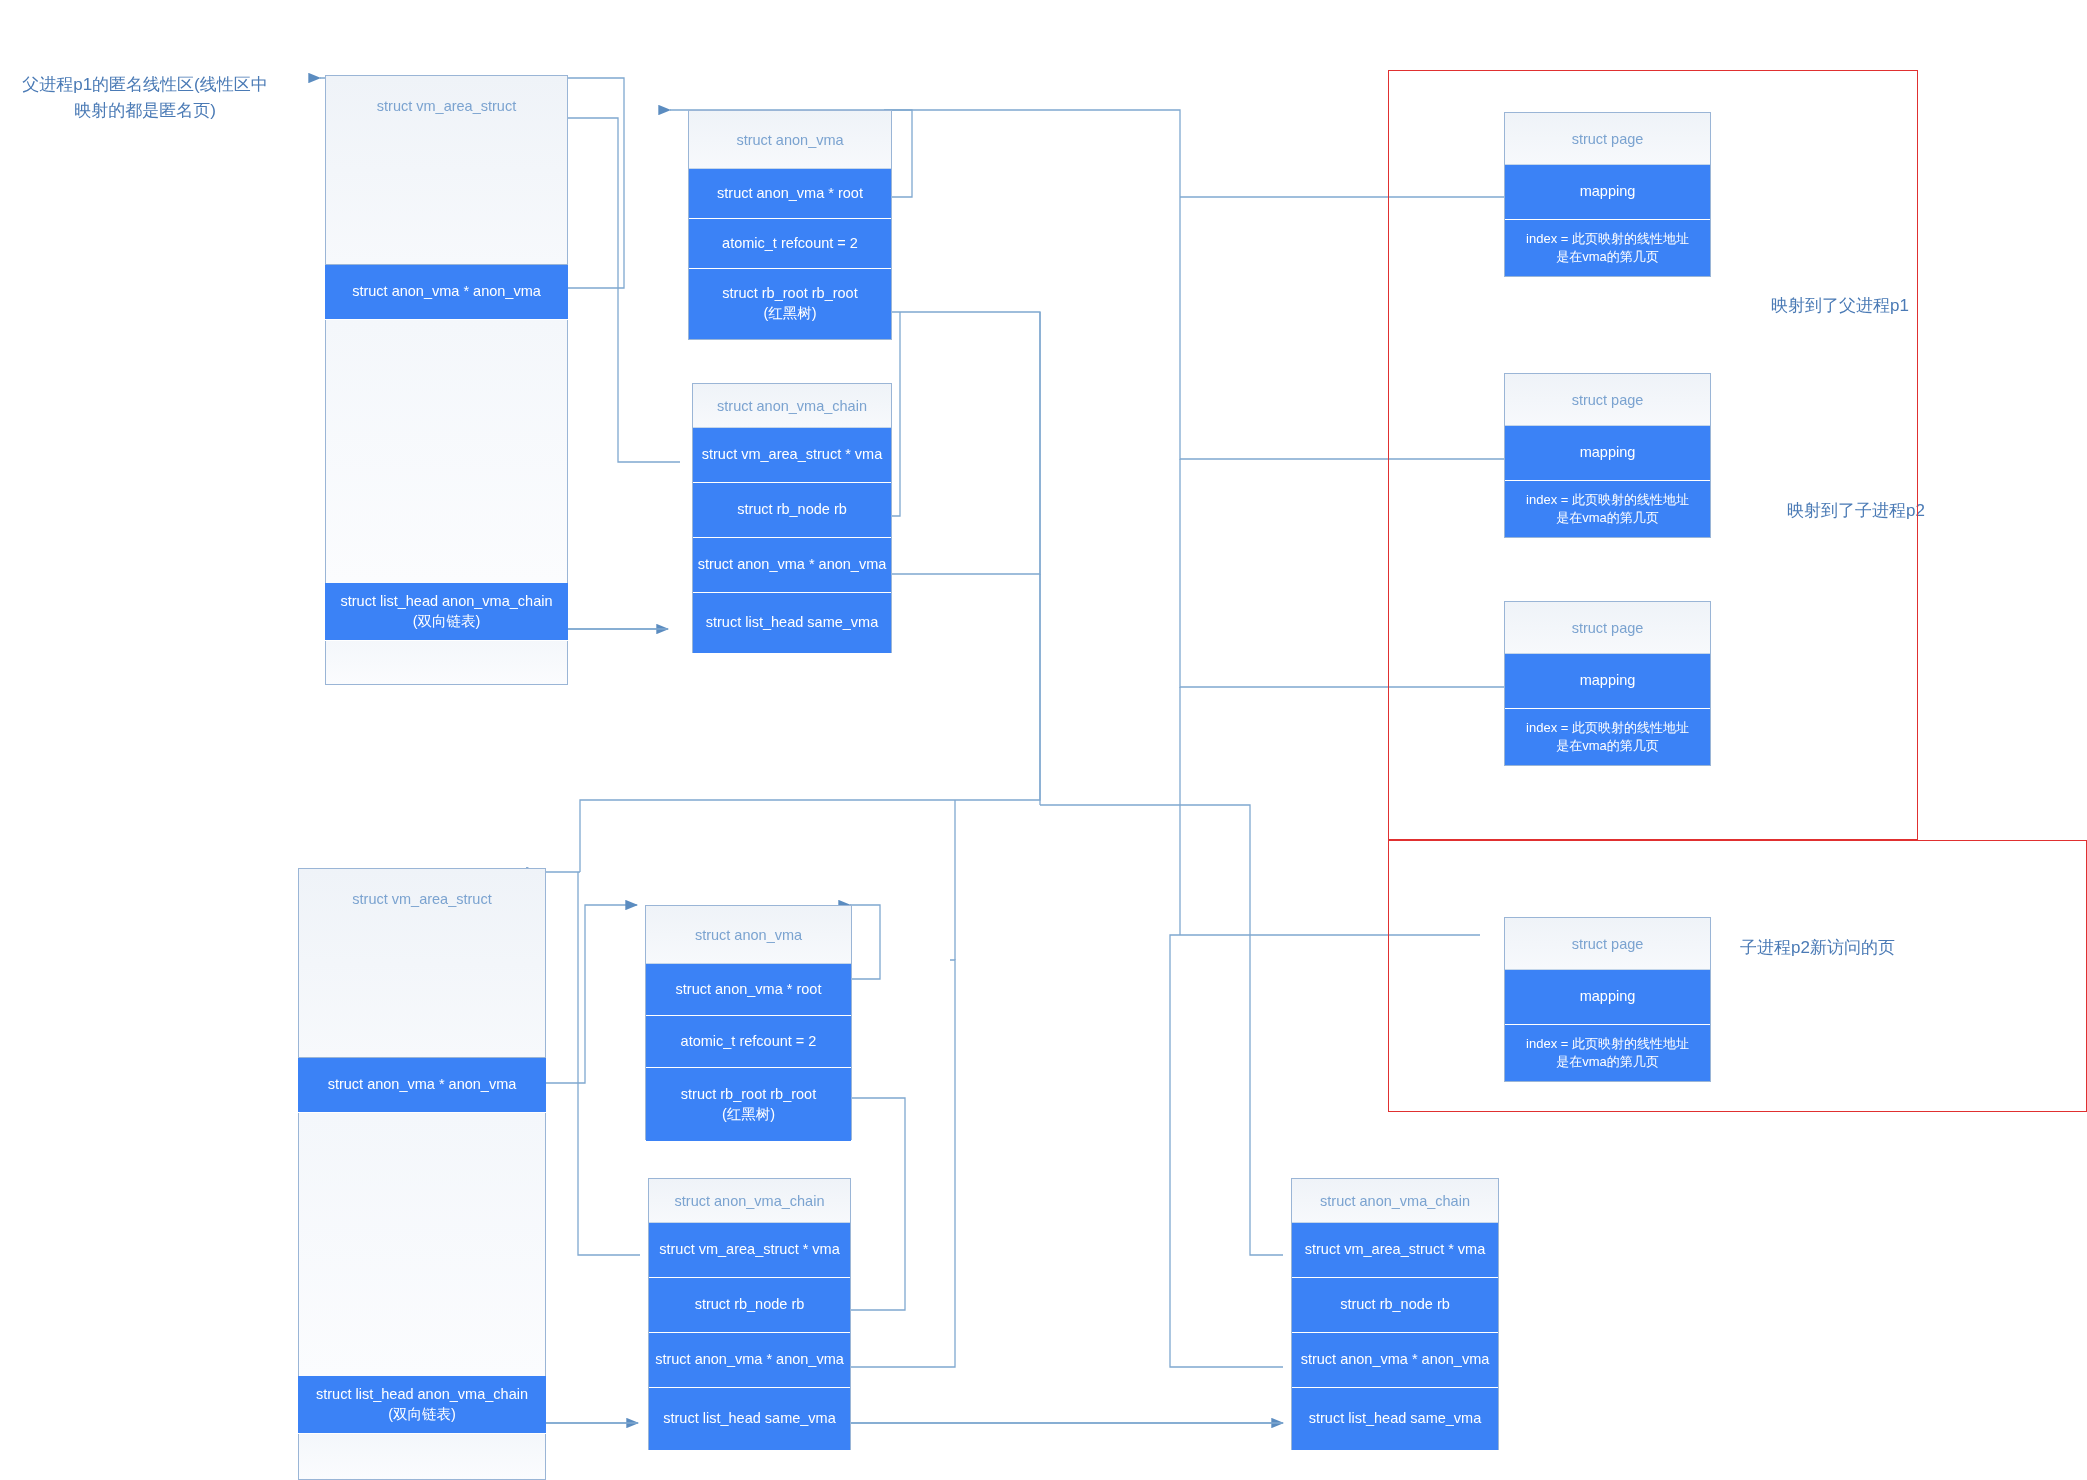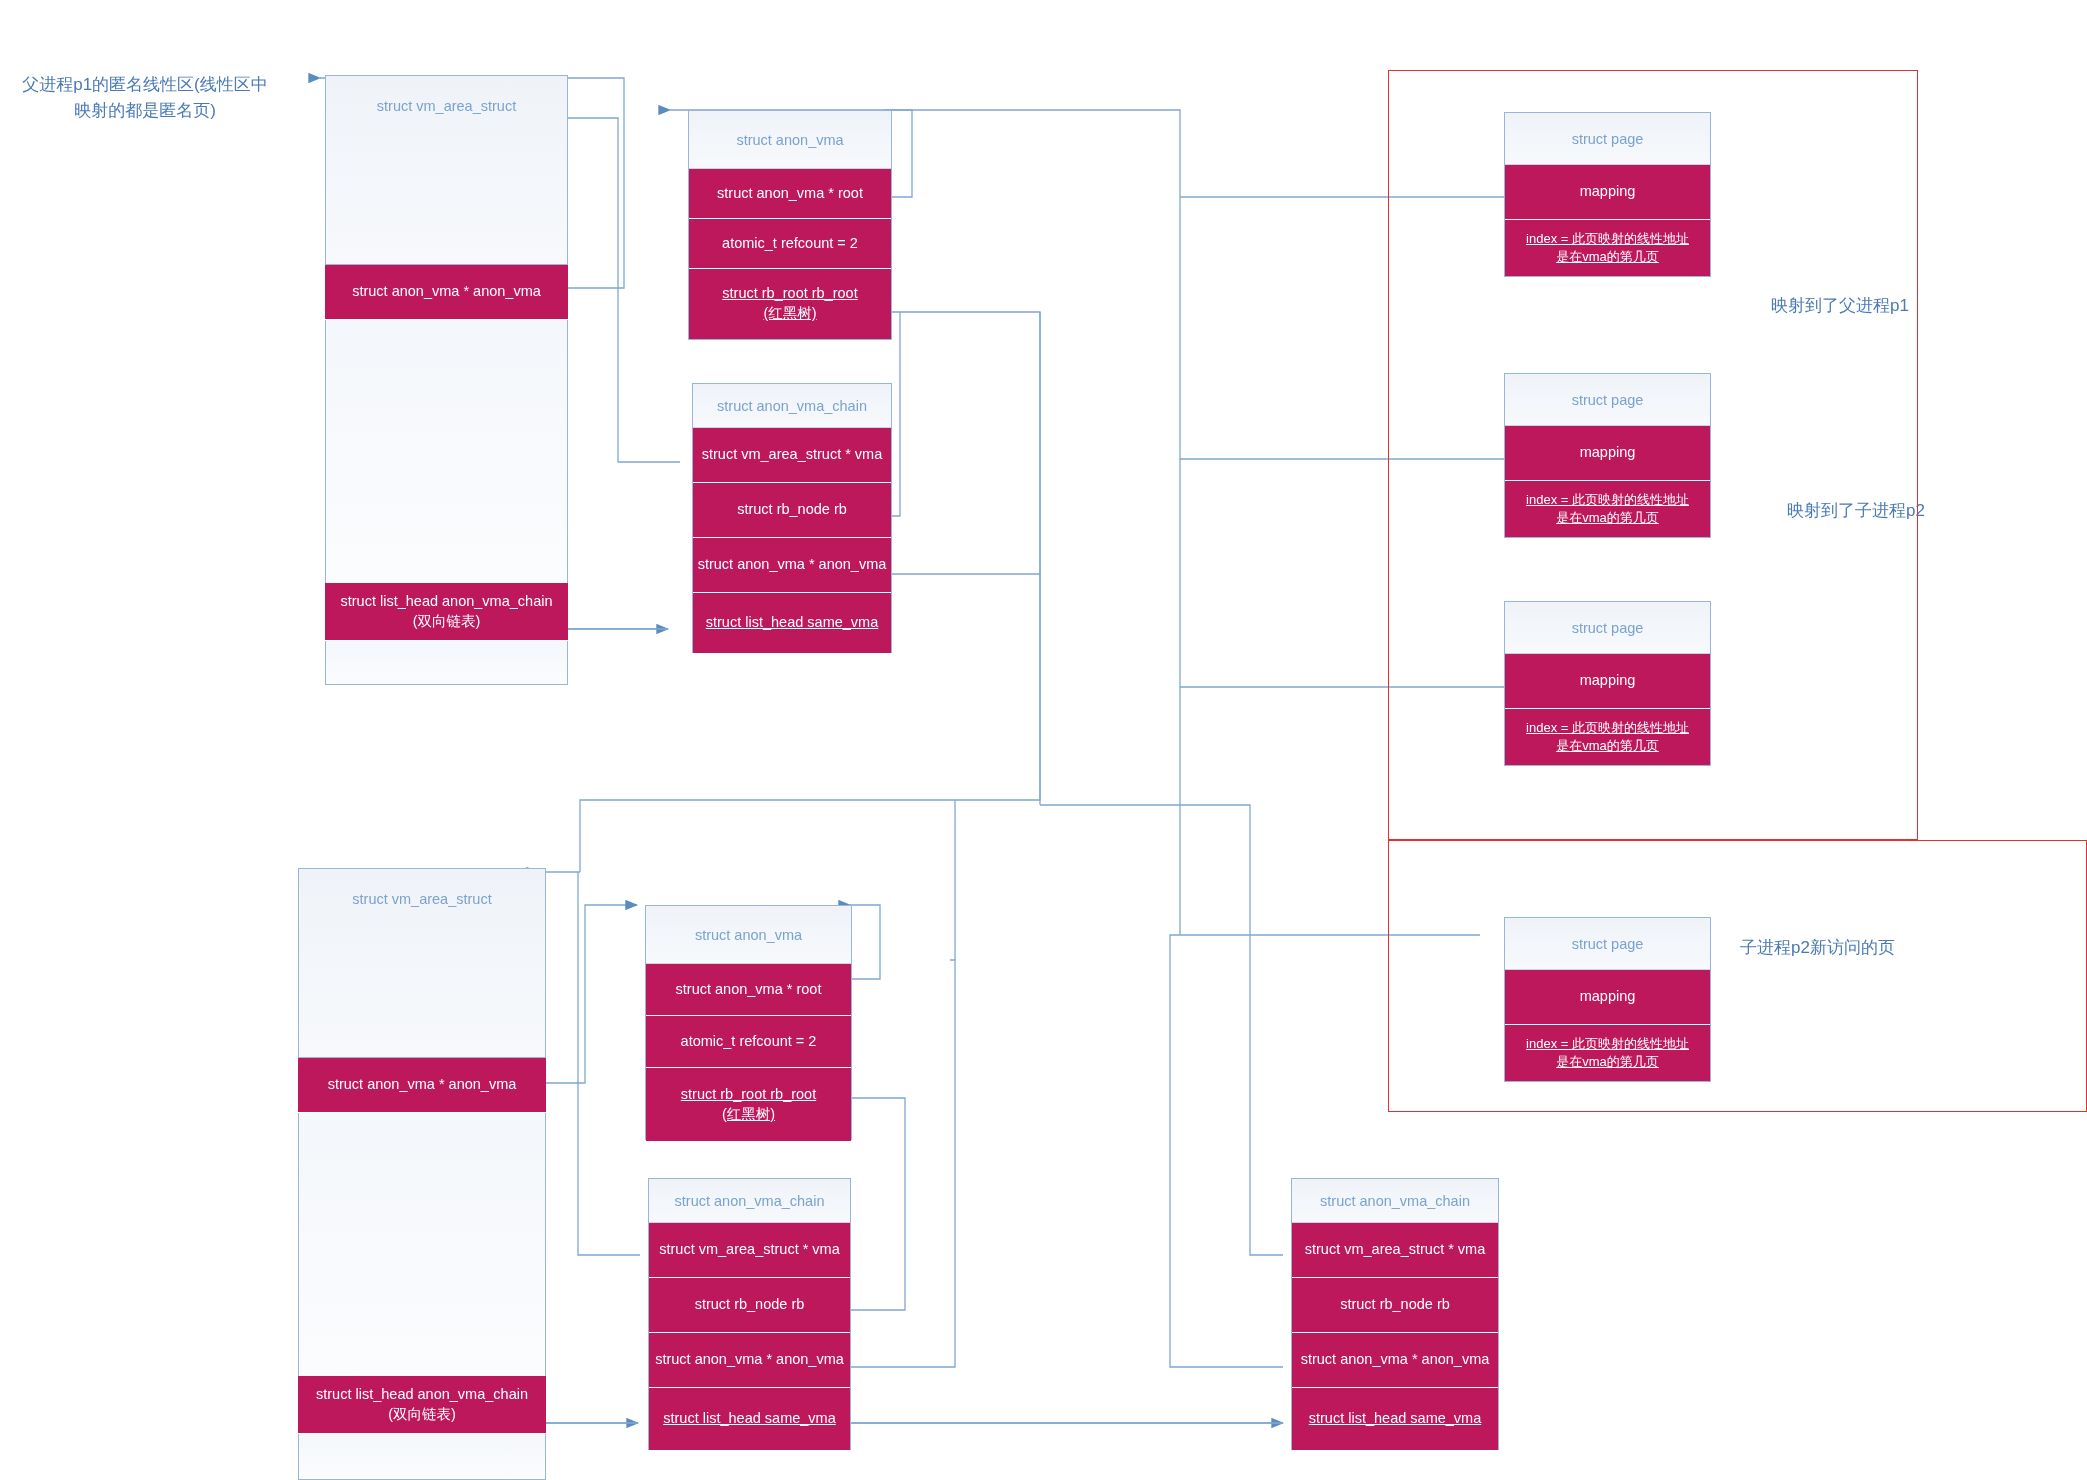--- a/index.html
+++ b/index.html
@@ -25,25 +25,25 @@
   .box{position:absolute;box-sizing:border-box;border:1px solid #9ab5d6;margin-left:8px;}
   .box .hdr{
     box-sizing:border-box;width:100%;
     background:linear-gradient(180deg,#eff3f8 0%,#f7f9fc 100%);
     color:#7ba3d0;font-size:14.5px;
     display:flex;align-items:center;justify-content:center;
     border-bottom:1px solid #c4d6ea;
   }
   .box .row{
     box-sizing:border-box;width:100%;
-    background:#be185d;color:#ffffff;font-size:14.5px;
+    background:#3b82f6;color:#ffffff;font-size:14.5px;
     display:flex;align-items:center;justify-content:center;text-align:center;
     border-bottom:1px solid #ffffff;line-height:1.35;
   }
-  .box .row:last-child{border-bottom:none;text-decoration:underline;}
+  .box .row:last-child{border-bottom:none;}
   .box .blank{
     box-sizing:border-box;width:100%;
     background:linear-gradient(180deg,#f4f7fb 0%,#fbfcfe 100%);
   }
 
   .redzone{position:absolute;box-sizing:border-box;border:1px solid #e03030;background:transparent;}
 </style>
 </head>
 <body>
 

